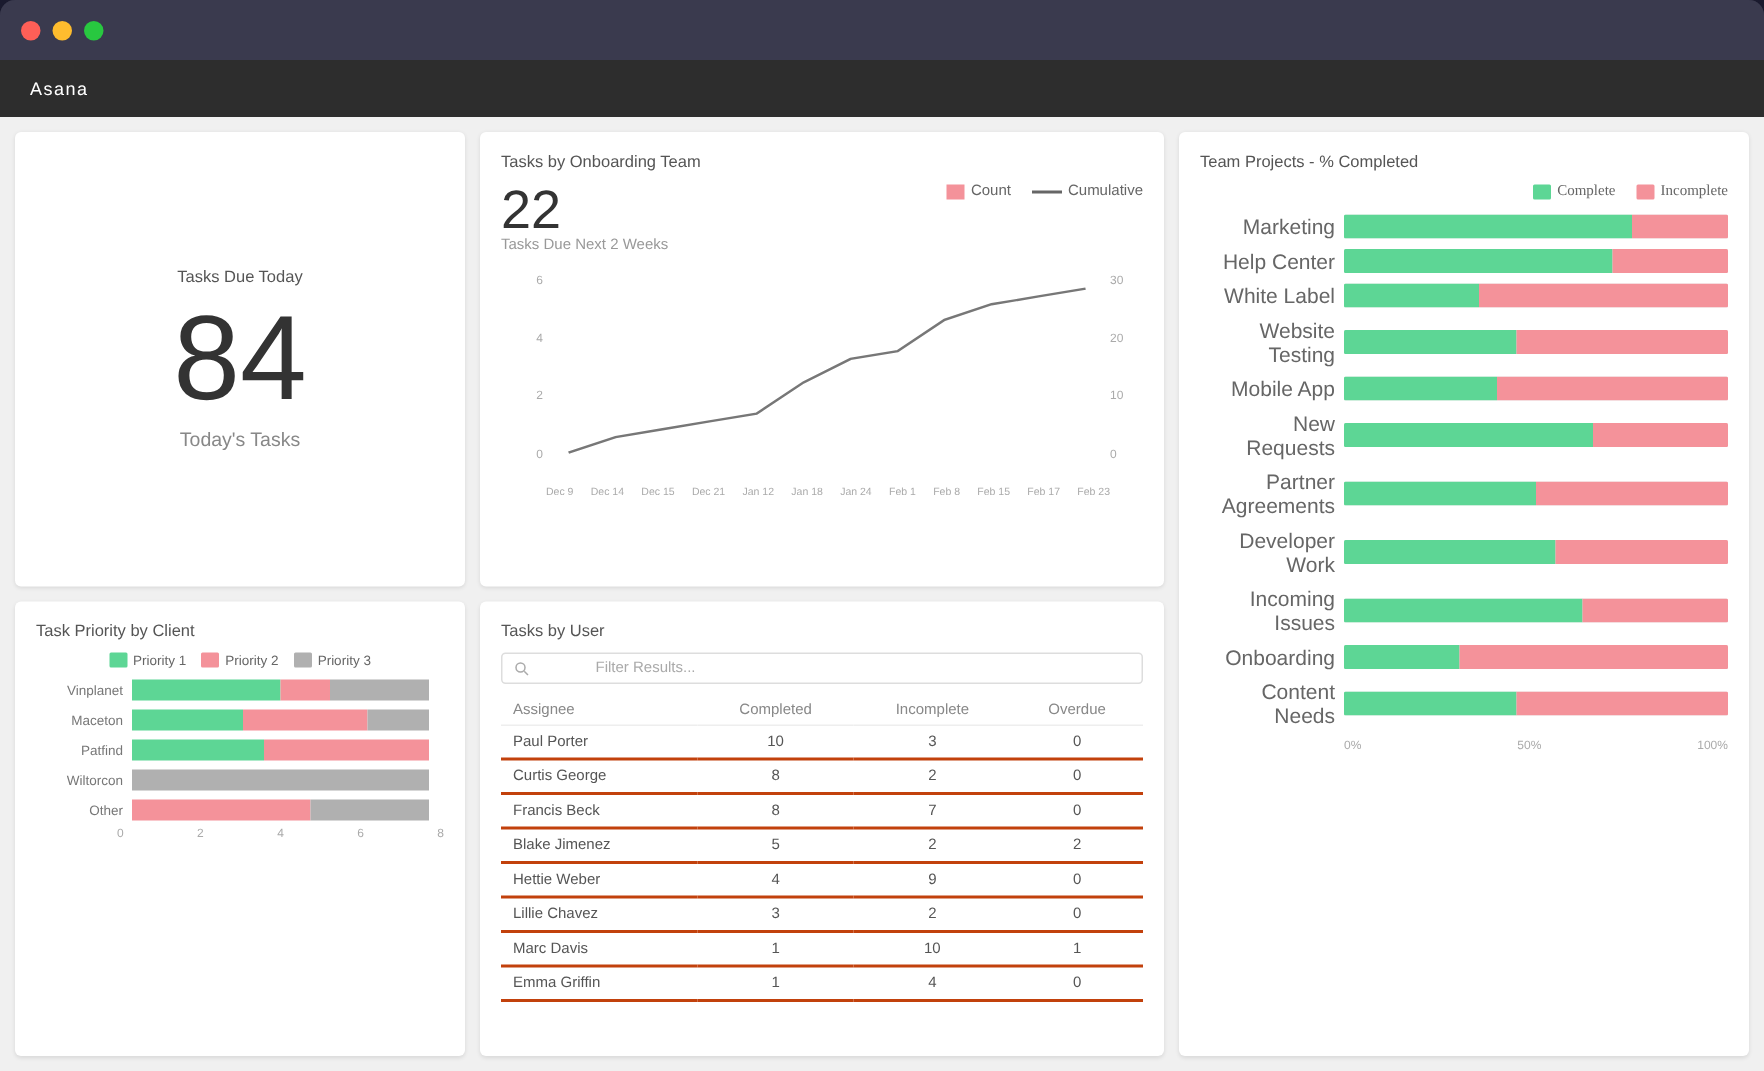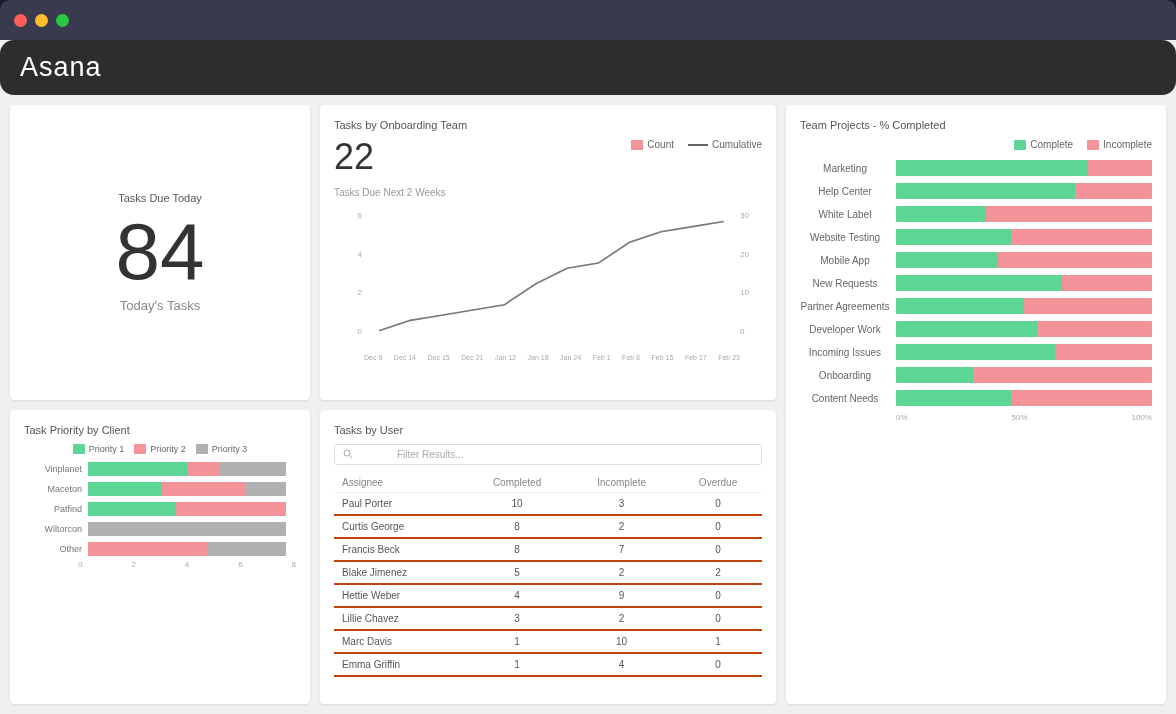--- a/index.html
+++ b/index.html
@@ -36,24 +36,23 @@
       background: #f0f0f0;
       flex: 1;
       display: flex;
       flex-direction: column;
       overflow: hidden;
     }
     .header {
       background: #2d2d2d;
       color: white;
       padding: 12px 20px;
-      font-size: 27px;
+      font-size: 12px;
       font-weight: 300;
       letter-spacing: 1px;
-      border-radius: 14px;
     }
     .dashboard {
       display: grid;
       grid-template-columns: 300px 1fr 380px;
       grid-template-rows: 1fr 1fr;
       gap: 10px;
       padding: 10px;
       flex: 1;
       overflow: hidden;
     }
@@ -100,21 +99,21 @@
       align-items: flex-start;
       margin-bottom: 8px;
     }
     .big-22 {
       font-size: 36px;
       font-weight: 200;
       color: #333;
       line-height: 1;
       margin-right: 12px;
     }
-    .sub-label { font-size: 10px; color: #999; margin-top: 12px; }
+    .sub-label { font-size: 10px; color: #999; margin-top: 0; }
     .legend {
       display: flex;
       gap: 14px;
       font-size: 10px;
       color: #666;
       align-items: center;
       margin-left: auto;
     }
     .legend-item { display: flex; align-items: center; gap: 4px; }
     .legend-box { width: 12px; height: 10px; }
@@ -136,36 +135,37 @@
       overflow-y: auto;
     }
     .projects-legend {
       display: flex;
       gap: 14px;
       font-size: 10px;
       color: #666;
       align-items: center;
       justify-content: flex-end;
       margin-bottom: 10px;
+      font-family: Liberation Serif, serif;
     }
     .pleg-item { display: flex; align-items: center; gap: 4px; }
     .pleg-box { width: 12px; height: 10px; border-radius: 1px; }
     .project-row {
       display: flex;
       align-items: center;
       margin-bottom: 7px;
       font-size: 9px;
       color: #666;
       gap: 6px;
     }
     .project-name {
       width: 90px;
-      text-align: center;
+      text-align: right;
       flex-shrink: 0;
-      font-size: 10px;
+      font-size: 14px;
     }
     .project-bar-container {
       flex: 1;
       height: 16px;
       display: flex;
       background: #eee;
       border-radius: 1px;
       overflow: hidden;
     }
     .project-bar-complete {

